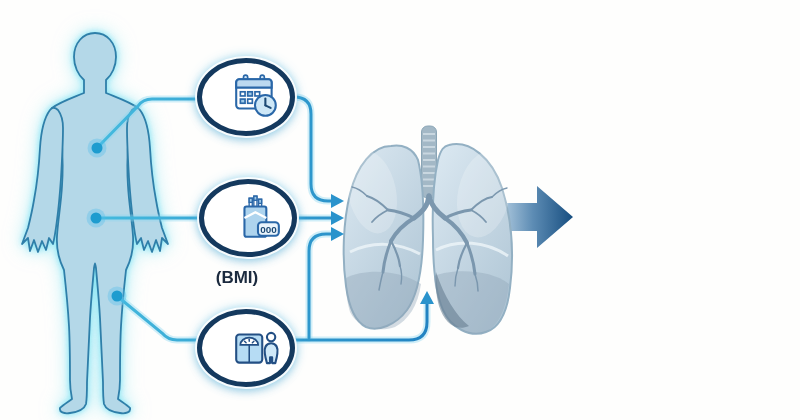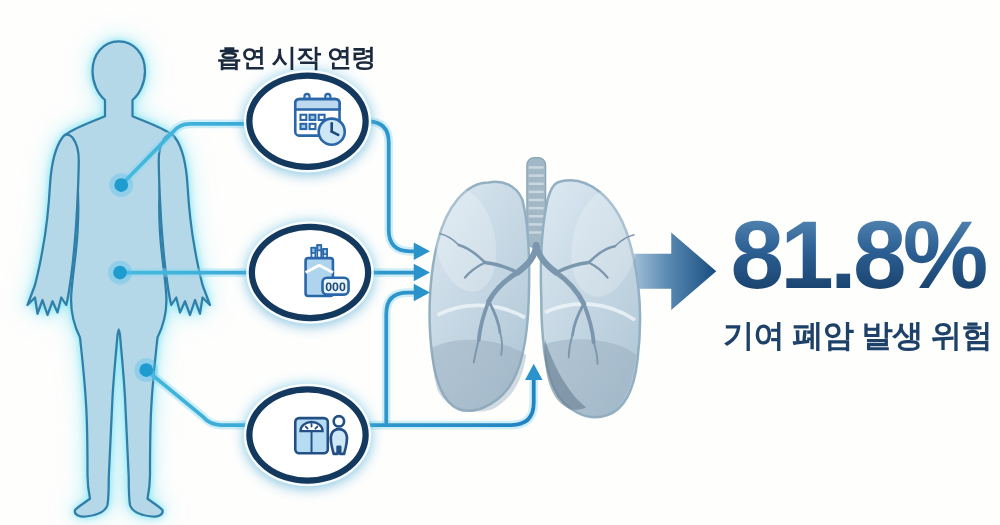--- a/index.html
+++ b/index.html
@@ -234,24 +234,22 @@
     <g>
       <circle cx="97" cy="148" r="9.5" fill="rgba(80,190,235,0.35)"></circle>
       <circle cx="97" cy="148" r="5.5" fill="#1e9ccf"></circle>
       <circle cx="96" cy="218" r="9.5" fill="rgba(80,190,235,0.35)"></circle>
       <circle cx="96" cy="218" r="5.5" fill="#1e9ccf"></circle>
       <circle cx="117" cy="296" r="9.5" fill="rgba(80,190,235,0.35)"></circle>
       <circle cx="117" cy="296" r="5.5" fill="#1e9ccf"></circle>
     </g>
   </svg>
 
-  <div class="factor-label" style="left:152px;top:37px;">
-    <span class="l1">흡연 시작 연령</span>
-  </div>
   <div class="factor-label" style="left:152px;top:268px;">
+    <span class="l2">(BMI)</span>
   </div>
 
   <div class="factor-circle" style="left:197px;top:58px;">
     <svg width="50" height="50" viewBox="0 0 48 48">
       <rect x="12" y="3" width="4" height="8" rx="2" fill="#cfe4f6" stroke="#2a67a8" stroke-width="1.6"></rect>
       <rect x="28" y="3" width="4" height="8" rx="2" fill="#cfe4f6" stroke="#2a67a8" stroke-width="1.6"></rect>
       <rect x="5" y="7" width="34" height="28" rx="3" fill="#ffffff" stroke="#2a67a8" stroke-width="2"></rect>
       <path d="M5,10 a3,3 0 0 1 3,-3 h28 a3,3 0 0 1 3,3 v5 h-34 z" fill="#bcd9f0" stroke="#2a67a8" stroke-width="2"></path>
       <g fill="none" stroke="#2a67a8" stroke-width="1.6">
         <rect x="9" y="19" width="4.5" height="4"></rect>
@@ -291,18 +289,14 @@
         <line x1="13" y1="17.5" x2="14.5" y2="19"></line>
         <line x1="17.5" y1="15.5" x2="17.5" y2="17.5"></line>
         <line x1="22" y1="17.5" x2="20.5" y2="19"></line>
       </g>
       <line x1="17.5" y1="21" x2="17.5" y2="38" stroke="#234f84" stroke-width="1.5"></line>
       <circle cx="38.5" cy="13.5" r="4" fill="#ffffff" stroke="#234f84" stroke-width="2"></circle>
       <path d="M38.5,19.5 C33.5,19.5 31.5,24 32.5,29.5 C33,33.5 33.8,36 34.5,38.5 L37.5,38.5 L37.5,33 L39.5,33 L39.5,38.5 L42.5,38.5 C43.2,36 44,33.5 44.5,29.5 C45.5,24 43.5,19.5 38.5,19.5 Z" fill="#cfe8f8" stroke="#234f84" stroke-width="2" stroke-linejoin="round"></path>
     </svg>
   </div>
 
-  <div class="result">
-    <div class="percent">81.8%</div>
-    <div class="caption">기여 폐암 발생 위험</div>
-  </div>
 
 </div>
 
 </body></html>

